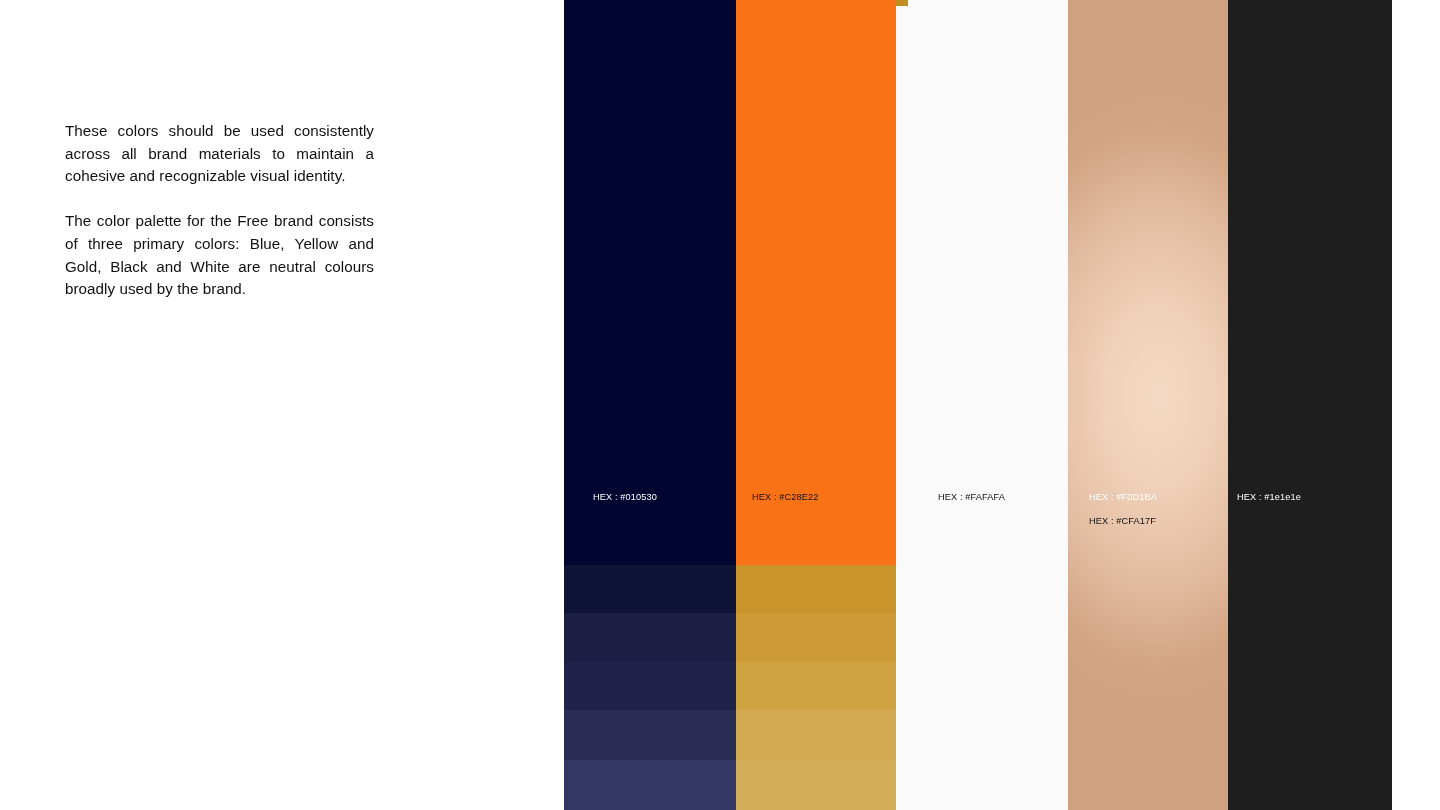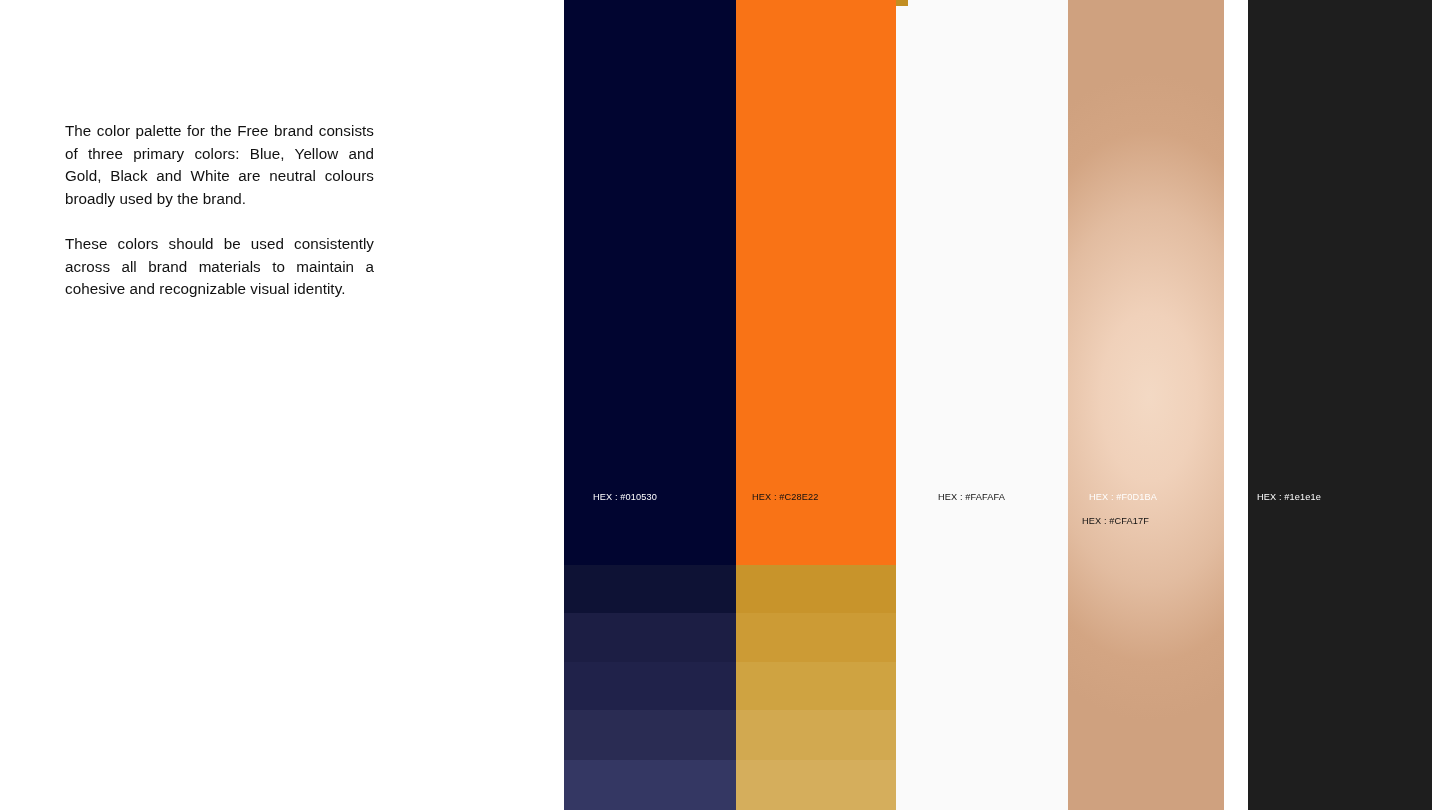--- a/index.html
+++ b/index.html
@@ -45,26 +45,26 @@
   }
 
   .swatch {
     position:absolute;
     top:0; height:810px;
     overflow:hidden;
   }
   .sw-blue     { left:0px;   width:172px; background:#010530; }
   .sw-gold     { left:172px; width:160px; background:#f97316; }
   .sw-white    { left:332px; width:186px; background:#FAFAFA; }
-  .sw-gradient { left:504px; width:156px;
+  .sw-gradient { left:504px; width:172px;
                  background:
                    radial-gradient(ellipse 118% 40% at 52% 49%,
                      #F3D9C4 0%, #F0D1BA 26%, #E2BCA0 58%, #D3A583 82%, #CFA17F 100%);
                }
-  .sw-black    { left:684px; width:184px; background:#1e1e1e; }
+  .sw-black    { left:664px; width:164px; background:#1e1e1e; }
 
   
   .gold-notch {
     position:absolute;
     left:332px; top:0;
     width:12px; height:6px;
     background:#C28E22;
   }
 
   
@@ -76,21 +76,21 @@
     line-height:12px;
     white-space:nowrap;
   }
   .hex-on-dark  { color:#ffffff; }
   .hex-on-light { color:#111111; }
 
   .lbl-blue     { left:29px;  top:491px; }
   .lbl-gold     { left:16px;  top:491px; }
   .lbl-white    { left:42px;  top:491px; }
   .lbl-grad-1   { left:21px;  top:491px; }
-  .lbl-grad-2   { left:14px;  top:515px; }
+  .lbl-grad-2   { left:21px;  top:515px; }
   .lbl-black    { left:9px;   top:491px; }
 
   
   .tint {
     position:absolute;
     left:0; width:100%;
   }
   
   .tb1 { top:565px; height:48px; background:#0E1235; }
   .tb2 { top:613px; height:49px; background:#1C1E44; }
@@ -103,22 +103,22 @@
   .tg3 { top:662px; height:48px; background:#CFA341; }
   .tg4 { top:710px; height:50px; background:#D2A950; }
   .tg5 { top:760px; height:50px; background:#D5AE5C; }
 </style>
 </head>
 <body>
 
 <div id="page">
 
   <div class="copy-block">
+    <p class="copy-para">These colors should be used consistently across all brand materials to maintain a cohesive and recognizable visual identity.</p>
     <p class="copy-para">The color palette for the Free brand consists of three primary colors: Blue, Yellow and Gold, Black and White are neutral colours broadly used by the brand.</p>
-    <p class="copy-para">These colors should be used consistently across all brand materials to maintain a cohesive and recognizable visual identity.</p>
   </div>
 
   <div class="palette">
 
     <div class="swatch sw-blue">
       <div class="tint tb1"></div>
       <div class="tint tb2"></div>
       <div class="tint tb3"></div>
       <div class="tint tb4"></div>
       <div class="tint tb5"></div>

